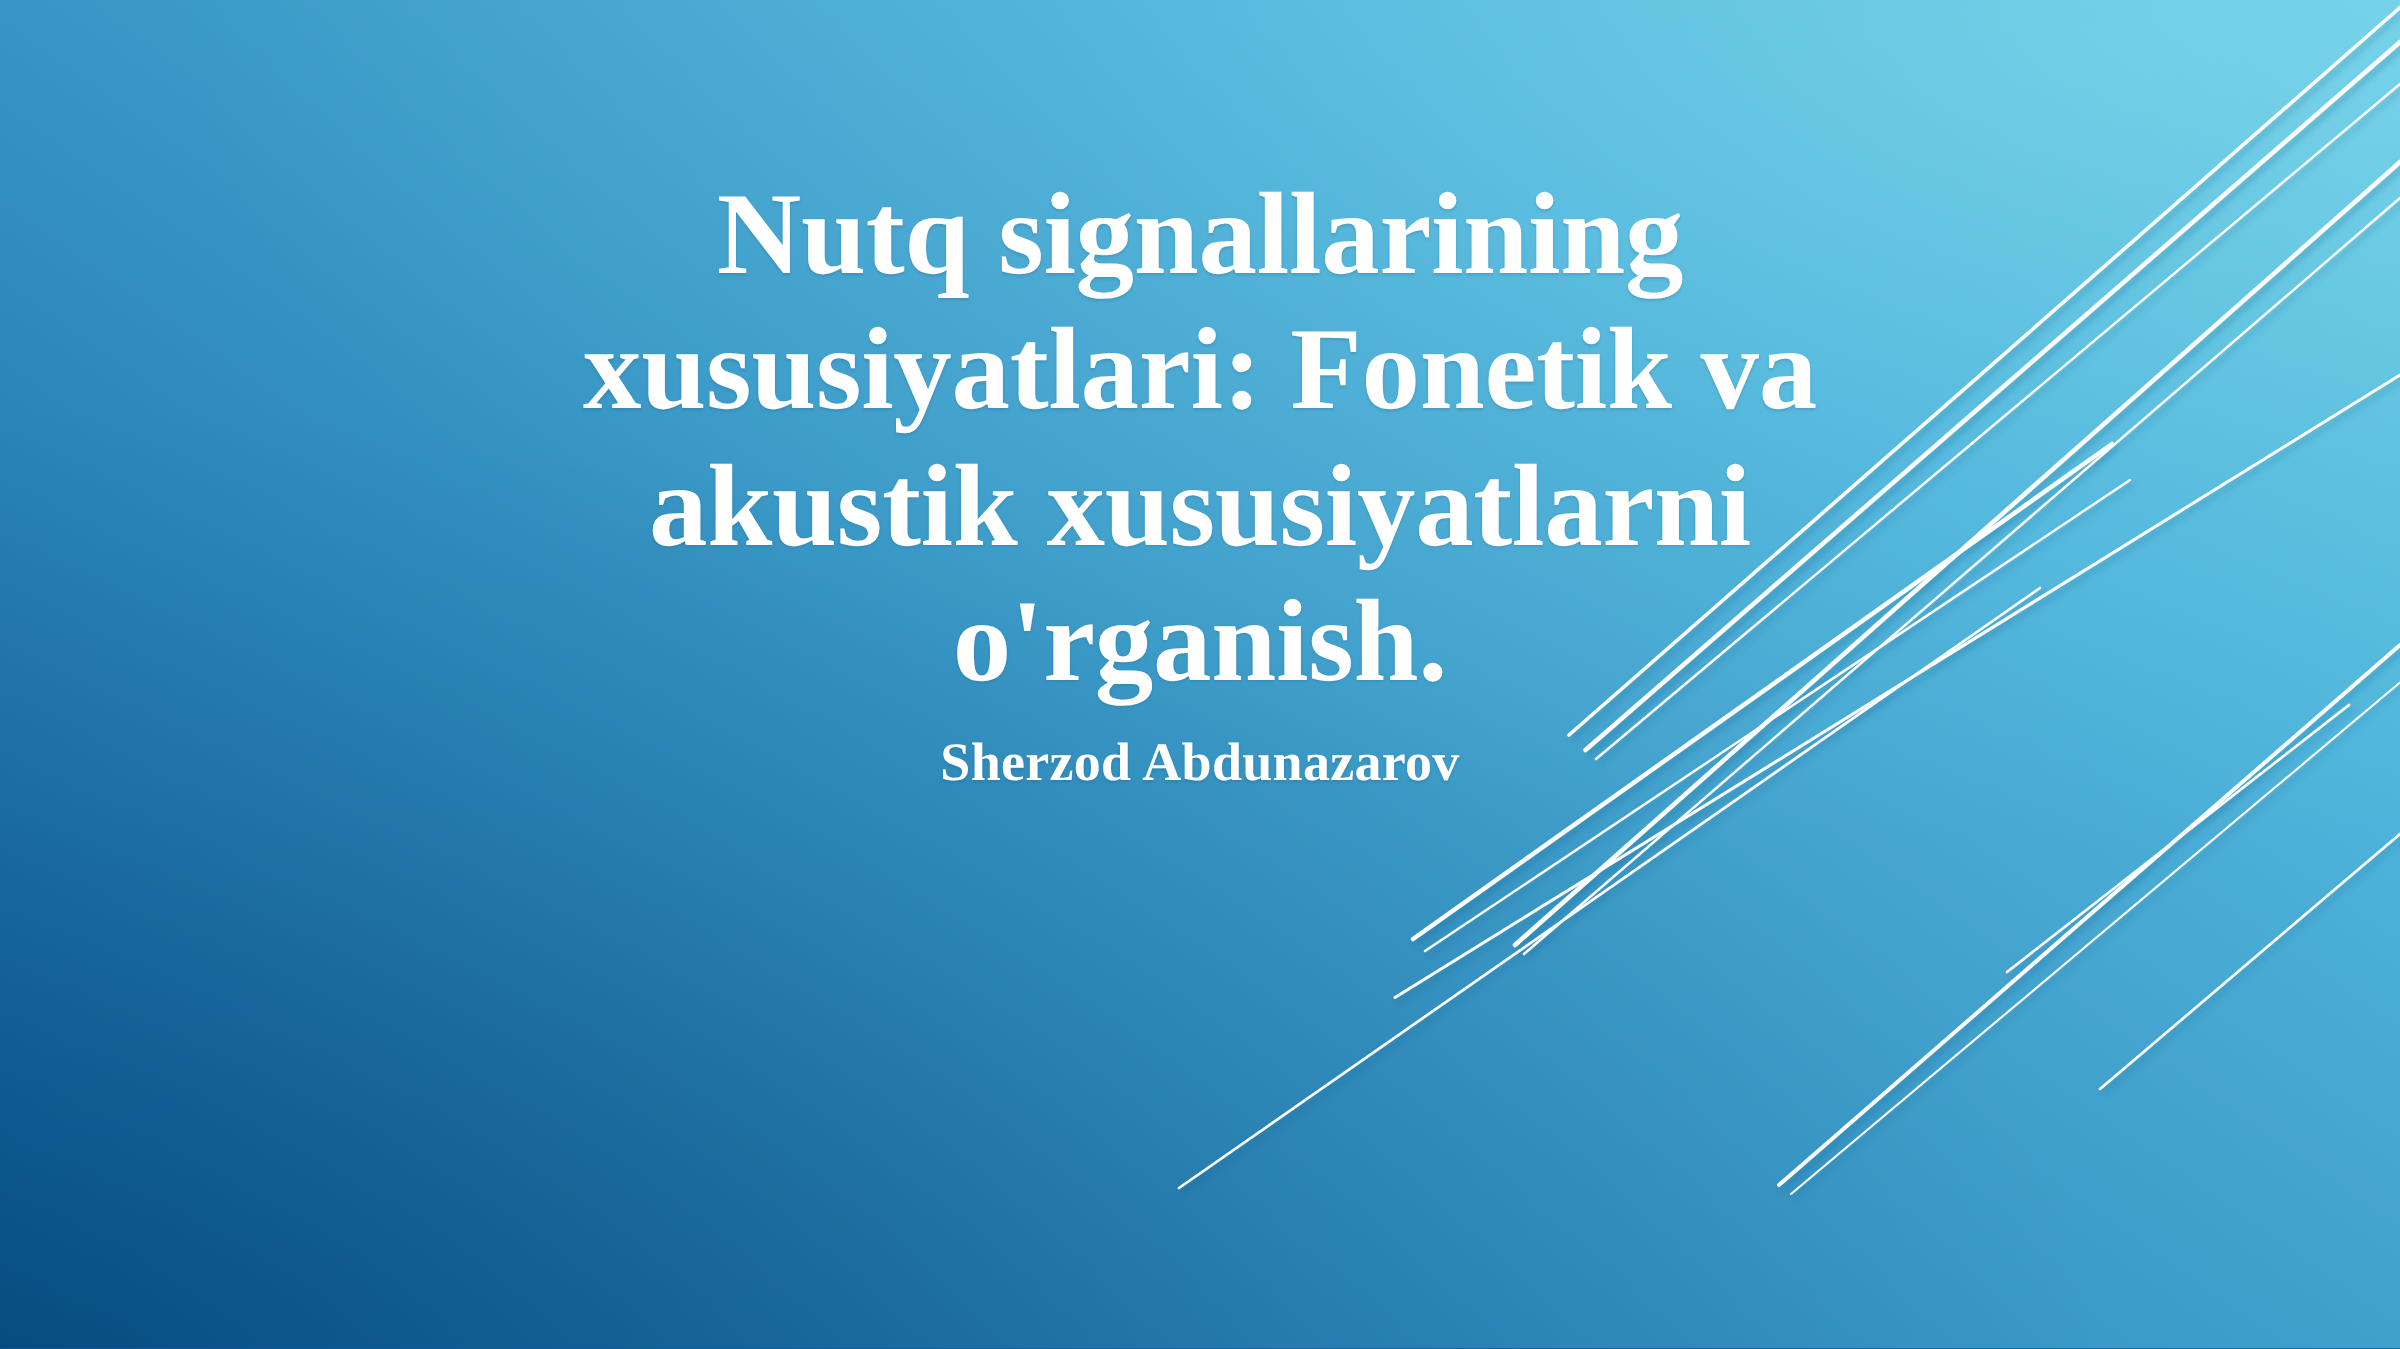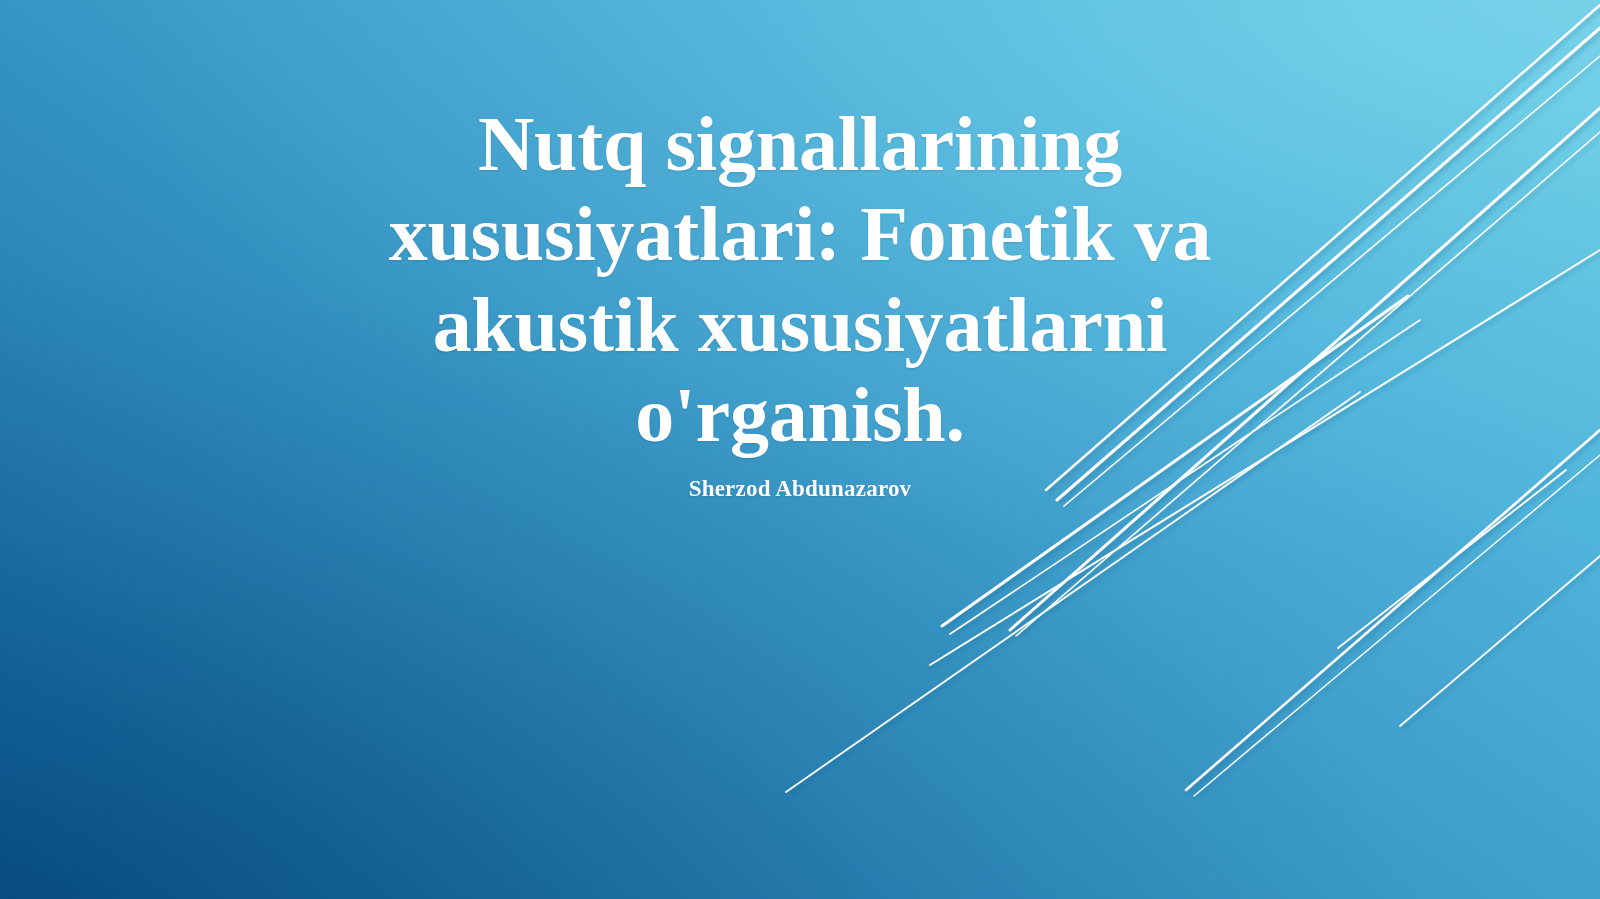--- a/index.html
+++ b/index.html
@@ -53,40 +53,40 @@
     position:absolute;
     inset:0;
     pointer-events:none;
   }
   .decor-lines svg { display:block; width:1600px; height:899px; }
 
   
   .content {
     position:absolute;
     left:0;
-    top:99px;
+    top:111px;
     width:1600px;
     padding:0 57px;
     text-align:center;
   }
 
   .slide-title {
     color:#ffffff;
     font-size:78px;
     font-weight:bold;
     line-height:1.16;
     letter-spacing:-0.2px;
     max-width:1010px;
     margin:0 auto;
     text-shadow:0 1px 2px rgba(10,60,100,0.18);
   }
 
   .slide-subtitle {
     color:#ffffff;
-    font-size:23px;
+    font-size:36px;
     font-weight:bold;
     line-height:1.2;
     margin-top:14px;
     letter-spacing:0.2px;
     text-shadow:0 1px 2px rgba(10,60,100,0.18);
   }
 </style>
 </head>
 <body>
 

